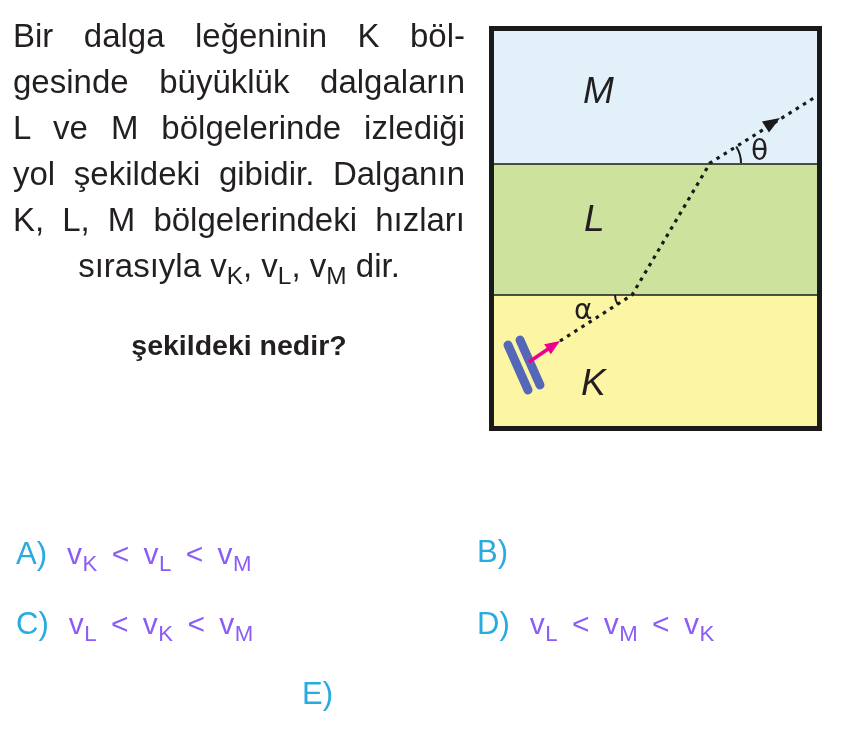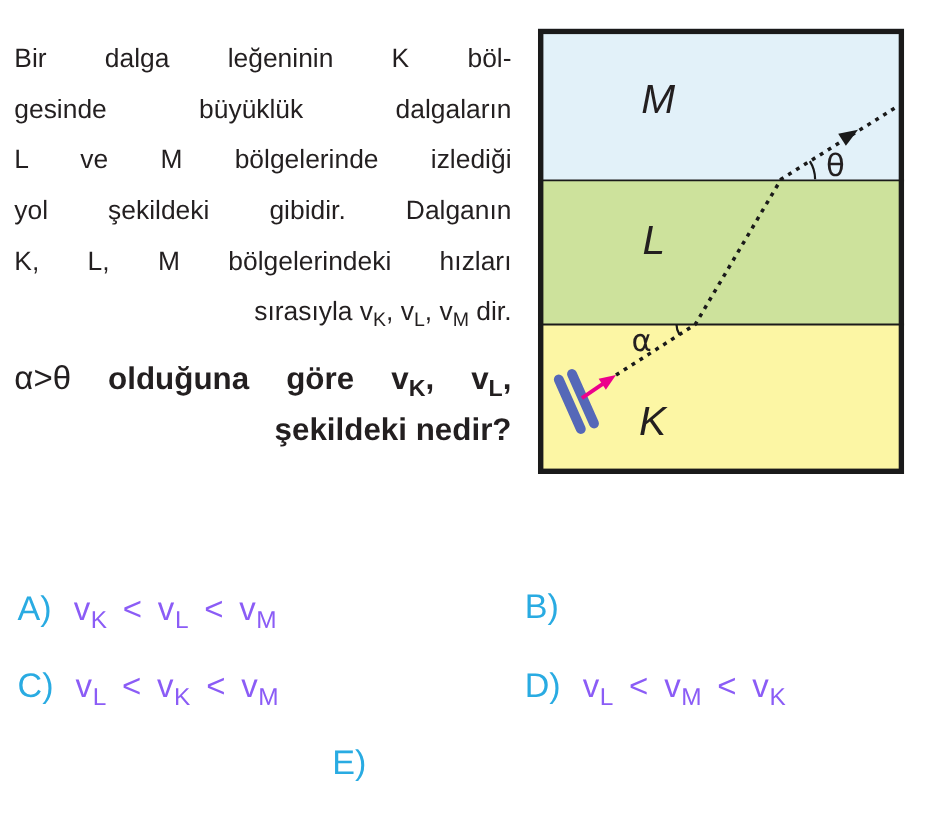--- a/index.html
+++ b/index.html
@@ -5,24 +5,24 @@
   html,body{margin:0;padding:0;}
   body{
     width:846px;height:743px;background:#ffffff;
     font-family:"Liberation Sans",sans-serif;color:#231f20;
     position:relative;overflow:hidden;
   }
   .page{position:absolute;inset:0;}
 
   
   .intro{position:absolute;left:13px;top:13px;width:452px;
-         font-size:24px;line-height:46px;margin-top:18px;}
+         font-size:33px;line-height:46px;}
   .ask{position:absolute;left:13px;top:322px;width:452px;
        font-size:28.5px;line-height:46px;font-weight:700;}
-  .line{text-align:right;}
+  .line{text-align:center;}
   .just{text-align:justify;text-align-last:justify;}
   .sym{font-weight:400;font-size:30px;}
   sub{font-size:0.74em;line-height:0;vertical-align:-0.30em;}
 
   
   .option{position:absolute;display:flex;align-items:baseline;gap:20px;
           font-size:30px;}
   .option .letter{font-size:31px;font-weight:400;}
   .option .formula{letter-spacing:0.5px;word-spacing:5px;color:#8b5cf6;}
 
@@ -45,21 +45,20 @@
   <div class="intro">
     <div class="line just">Bir dalga leğeninin K böl-</div>
     <div class="line just">gesinde büyüklük dalgaların</div>
     <div class="line just">L ve M bölgelerinde izlediği</div>
     <div class="line just">yol şekildeki gibidir. Dalganın</div>
     <div class="line just">K, L, M bölgelerindeki hızları</div>
     <div class="line">sırasıyla v<sub>K</sub>, v<sub>L</sub>, v<sub>M</sub> dir.</div>
   </div>
 
   <div class="ask">
-    <div class="line just"><span class="sym">α&gt;θ</span><span> olduğuna göre v<sub>K</sub>, v<sub>L</sub>,</span></div>
     <div class="line">şekildeki nedir?</div>
   </div>
 
   <svg class="diagram" viewBox="0 0 333 405">
 
     <rect x="0" y="0" width="333" height="138" fill="#e2f1f9"></rect>
     <rect x="0" y="138" width="333" height="131" fill="#cde29c"></rect>
     <rect x="0" y="269" width="333" height="136" fill="#fcf6a4"></rect>
 
     <line class="boundary" x1="0" y1="138" x2="333" y2="138"></line>

